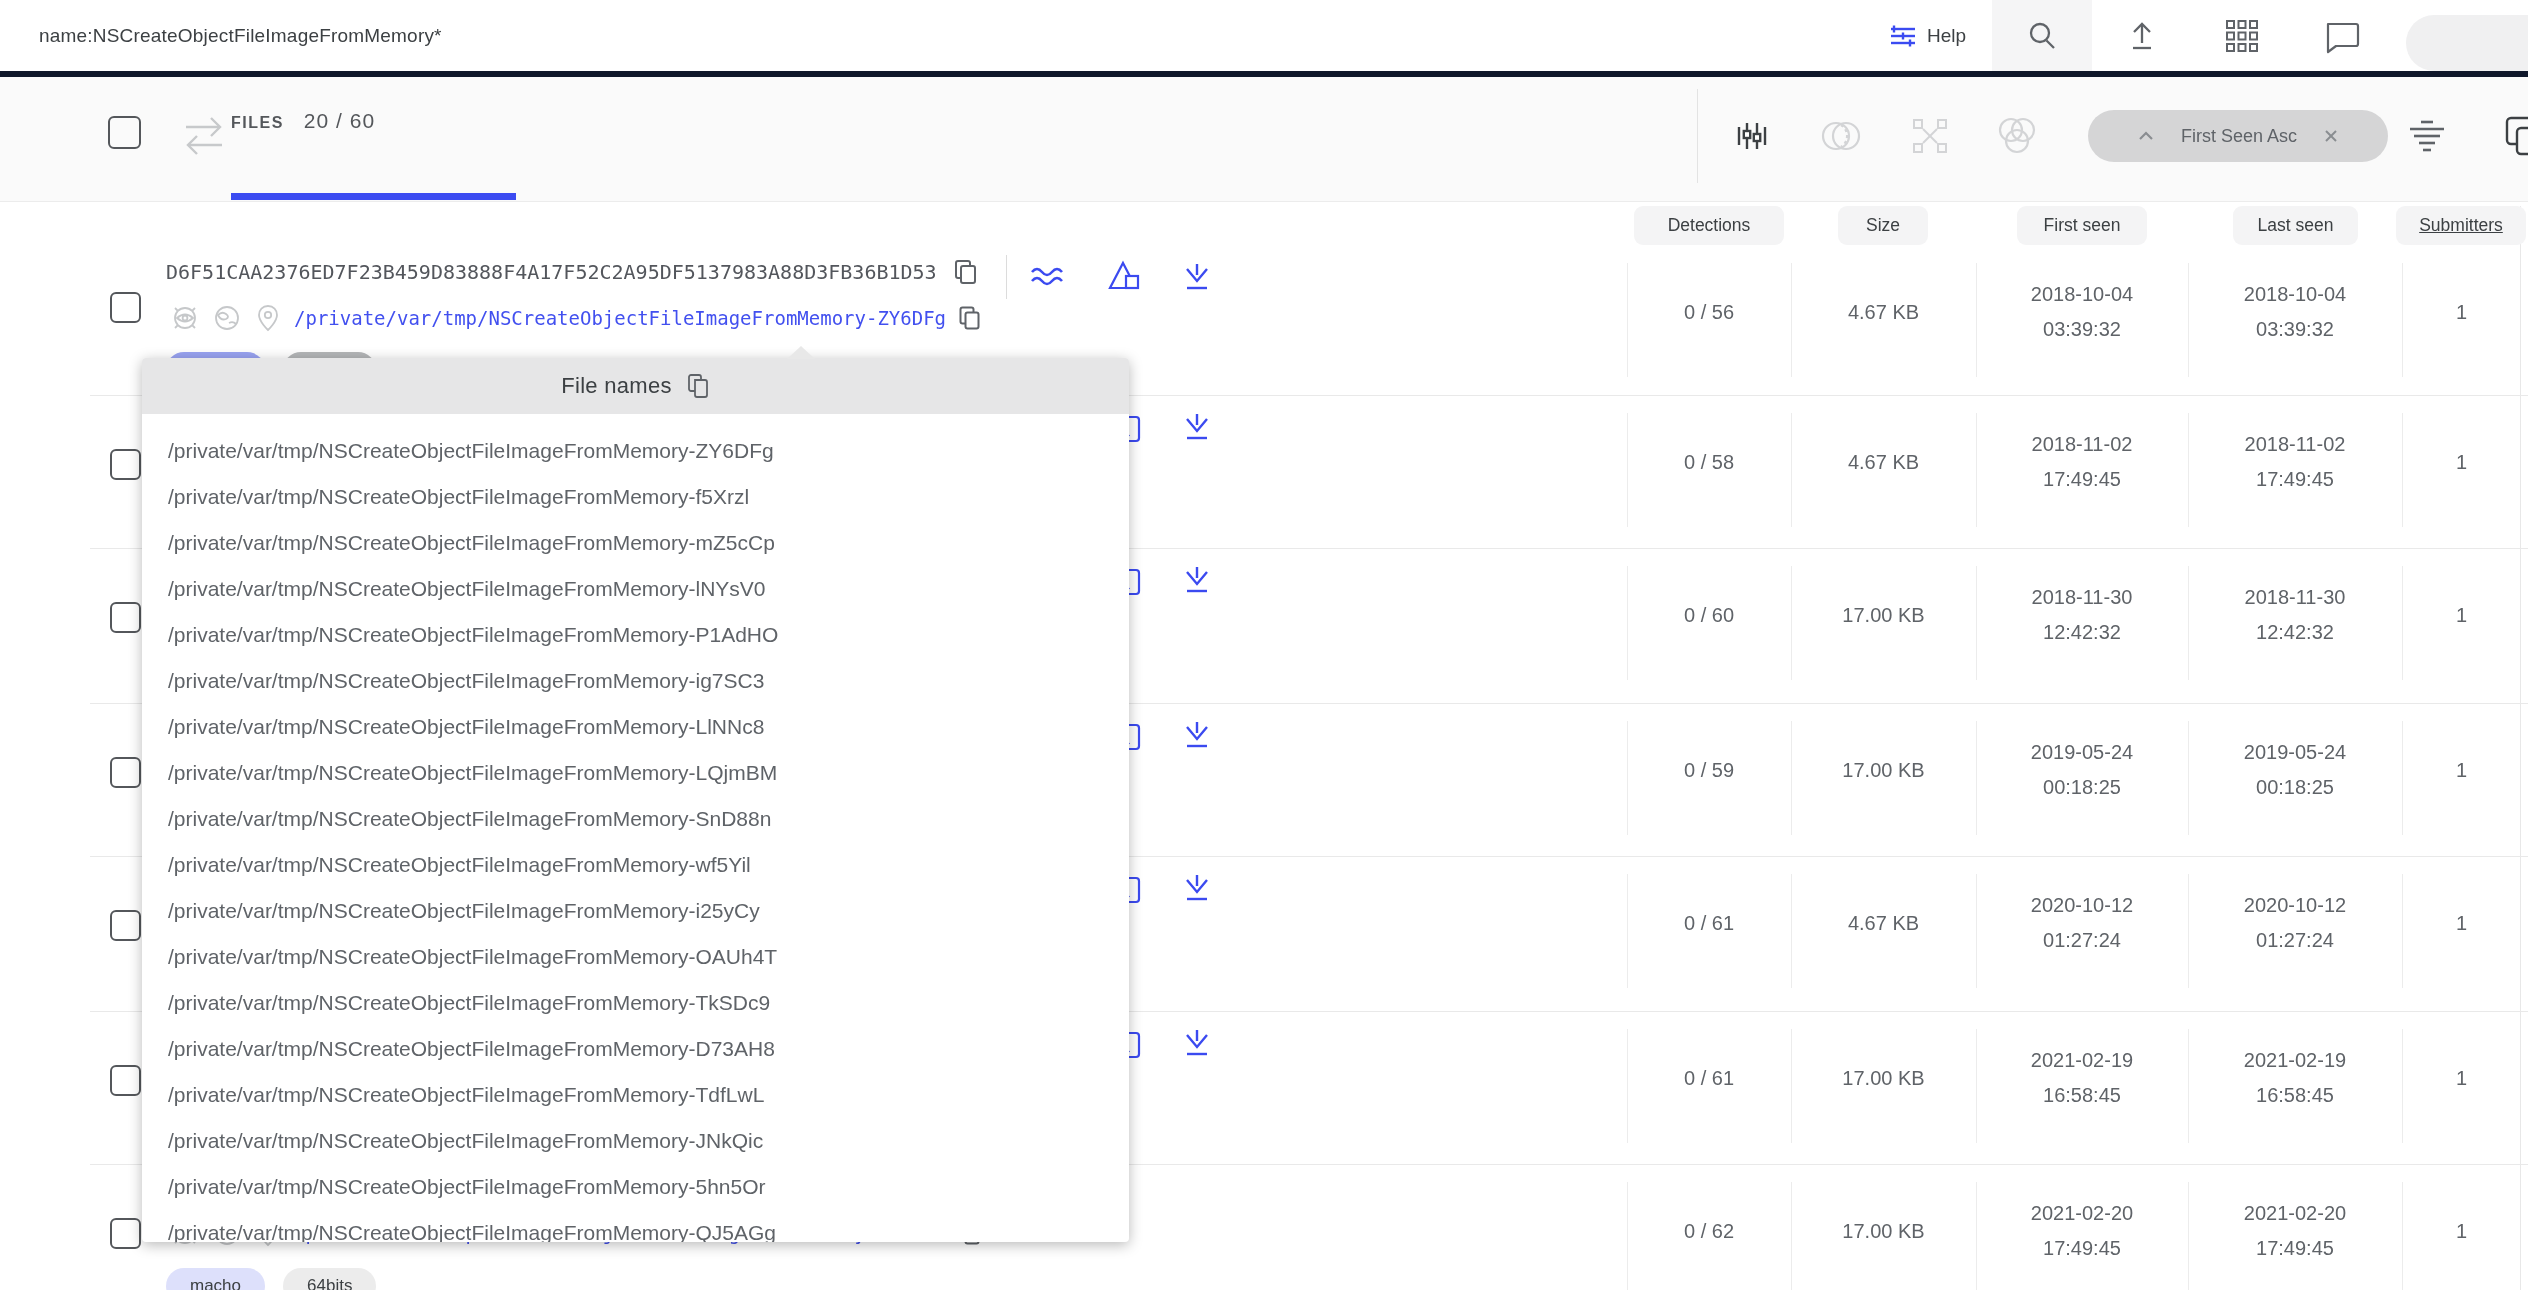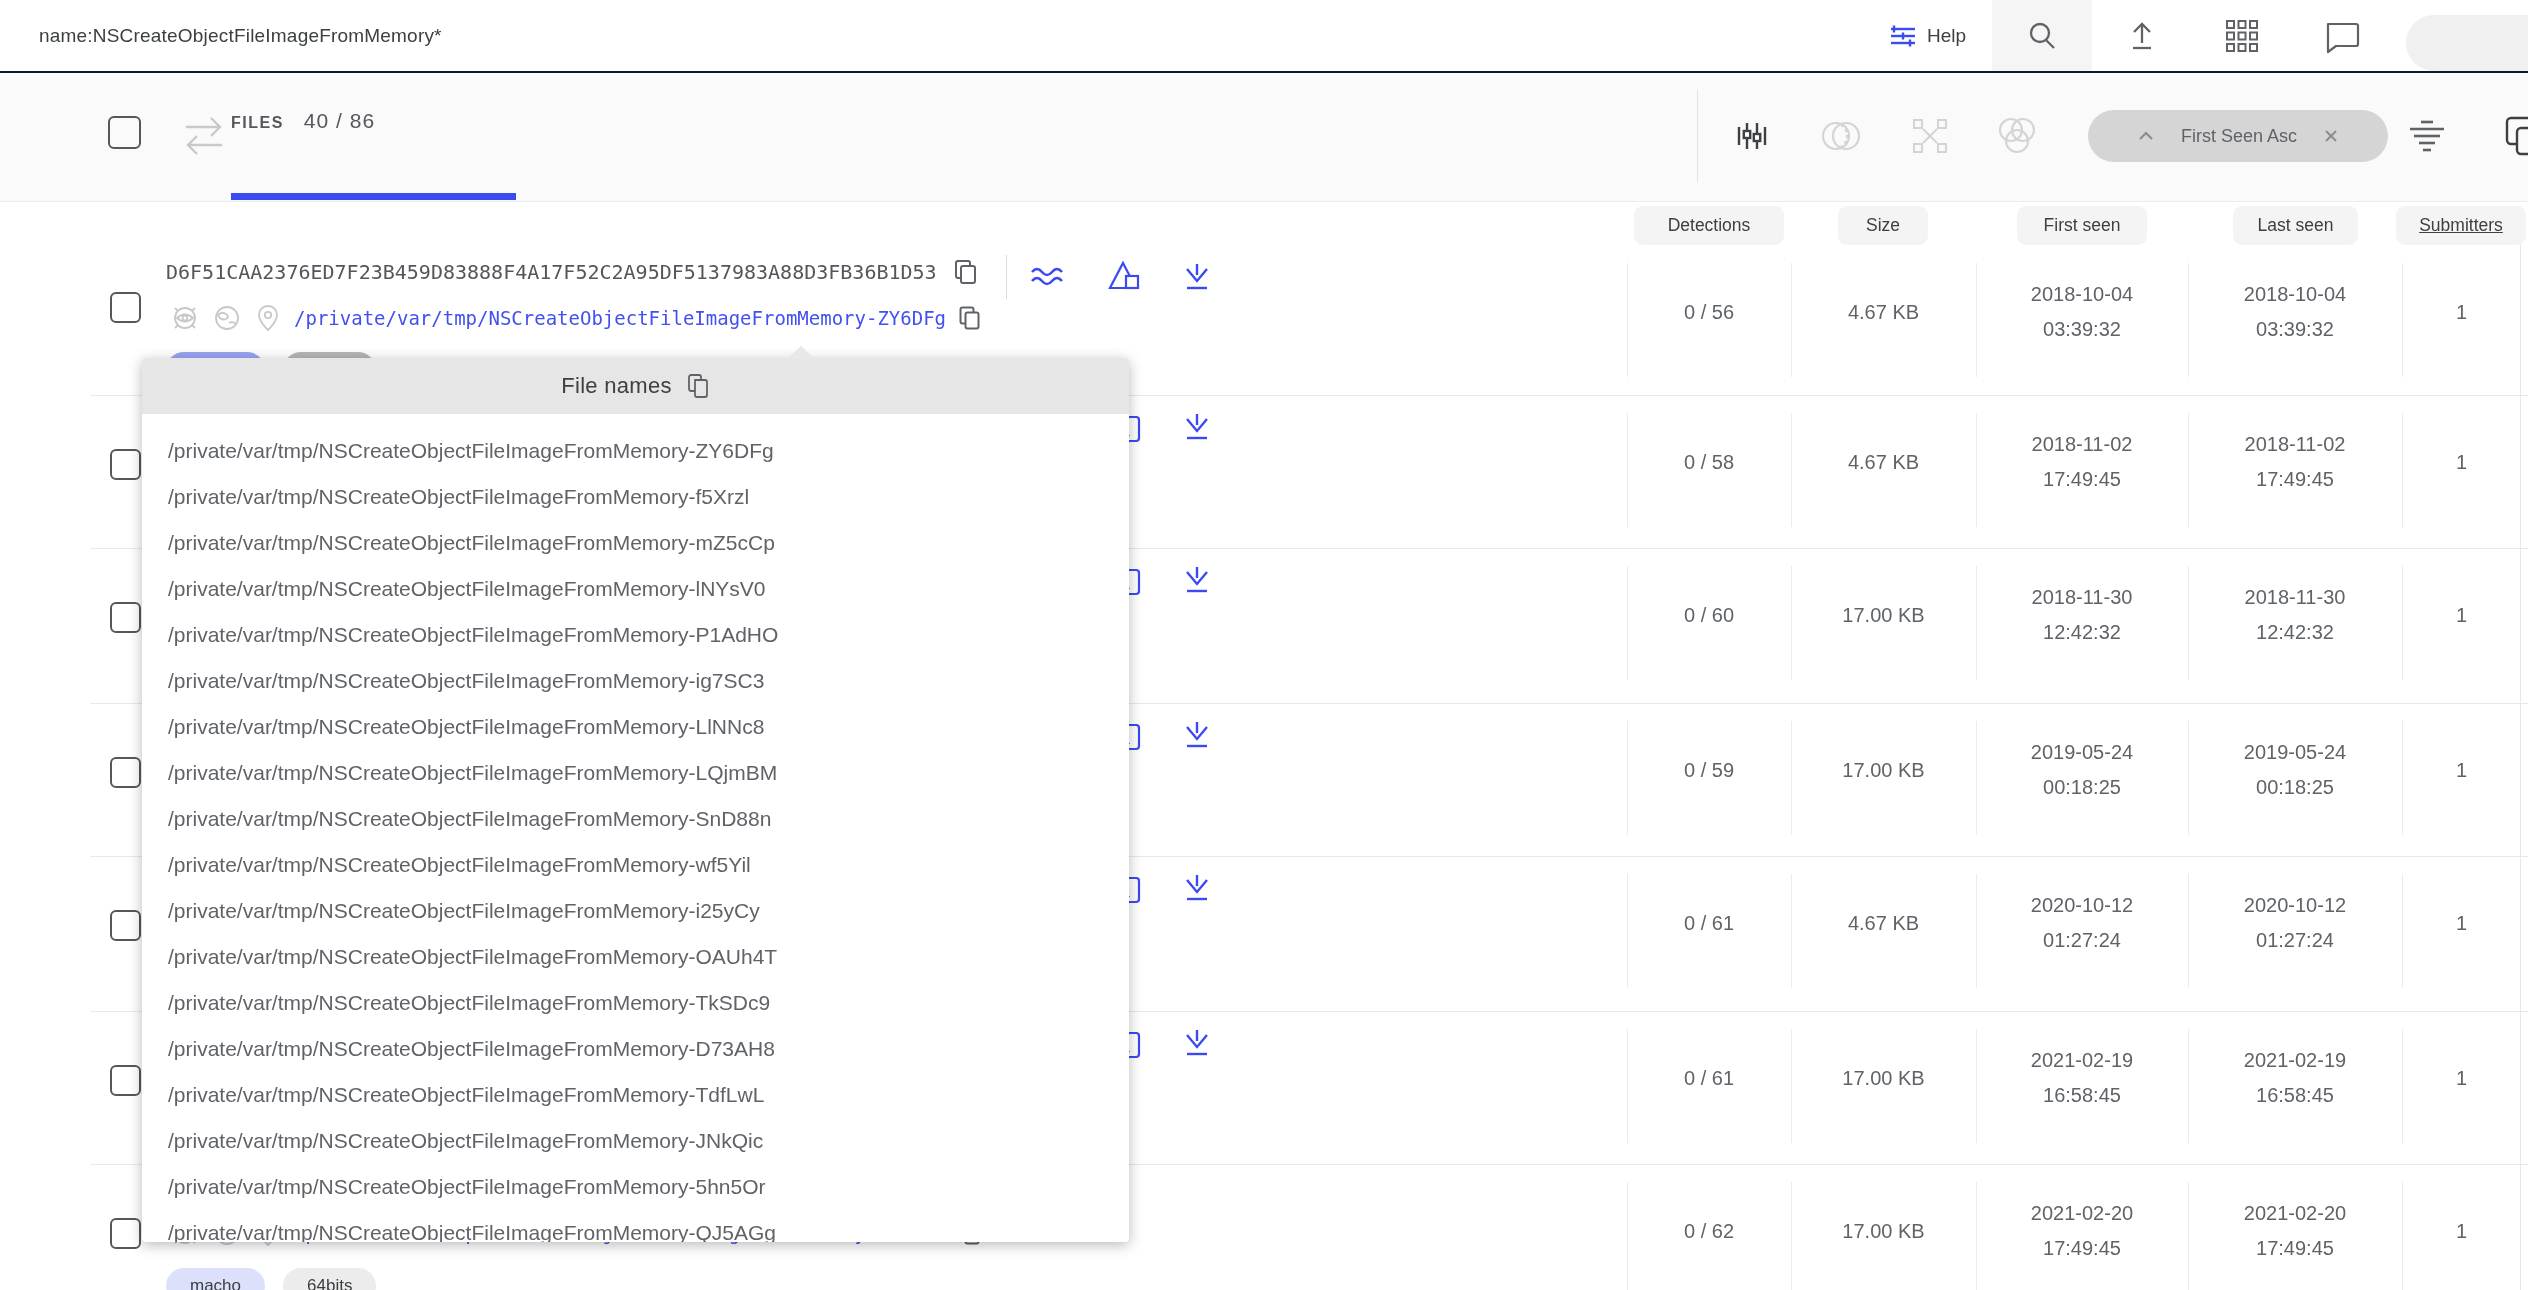--- a/index.html
+++ b/index.html
@@ -2,21 +2,21 @@
 <html><head>
 <meta charset="utf-8">
 <style>
   html,body{margin:0;padding:0;background:#fff;}
   #app{position:relative;width:2528px;height:1290px;overflow:hidden;background:#fff;
        font-family:"Liberation Sans",sans-serif;color:#3c4043;}
   svg{display:block;}
 
   
   .topbar{position:absolute;left:0;top:0;width:2528px;height:71px;background:#fff;
-          border-bottom:2px solid #0f172a;z-index:30;}
+          border-bottom:6px solid #0f172a;z-index:30;}
   .query{position:absolute;left:39px;top:0;height:71px;display:flex;align-items:center;
          font-size:19px;color:#3c4043;letter-spacing:.2px;}
   .top-actions{position:absolute;right:0;top:0;height:71px;display:flex;align-items:flex-end;}
   .help-btn{display:flex;align-items:center;gap:10px;height:71px;padding:0 26px;cursor:pointer;}
   .help-label{font-size:19px;color:#3c4043;}
   .iconbtn{height:71px;width:100px;display:flex;align-items:center;justify-content:center;cursor:pointer;}
   .search-panel{background:#f5f5f6;}
   .avatar-pill{width:122px;height:56px;border-radius:28px 0 0 28px;background:#f0f0f1;margin-left:14px;}
 
   
@@ -163,21 +163,21 @@
     <div class="swap">
       <svg width="52" height="50" viewBox="0 0 52 50" fill="none" stroke="#c7c9cb" stroke-width="2.4">
         <line x1="8" y1="16" x2="42" y2="16"></line>
           <polyline points="33,7 42,16 33,25"></polyline>
         <line x1="44" y1="34" x2="10" y2="34"></line>
           <polyline points="19,25 10,34 19,43"></polyline>
       </svg>
     </div>
     <div class="tab">
       <span class="tab-label">FILES</span>
-      <span class="tab-count">40 / 86</span>
+      <span class="tab-count">20 / 60</span>
     </div>
     <div class="tab-underline"></div>
 
     <div class="tb-divider"></div>
 
     <div class="tbicon" style="left:1723px;">
       <span>
         <svg width="34" height="34" viewBox="0 0 34 34" fill="none" stroke="#3c4043" stroke-width="2.4">
           <line x1="4" y1="8" x2="4" y2="26"></line>
             <line x1="30" y1="8" x2="30" y2="26"></line>

